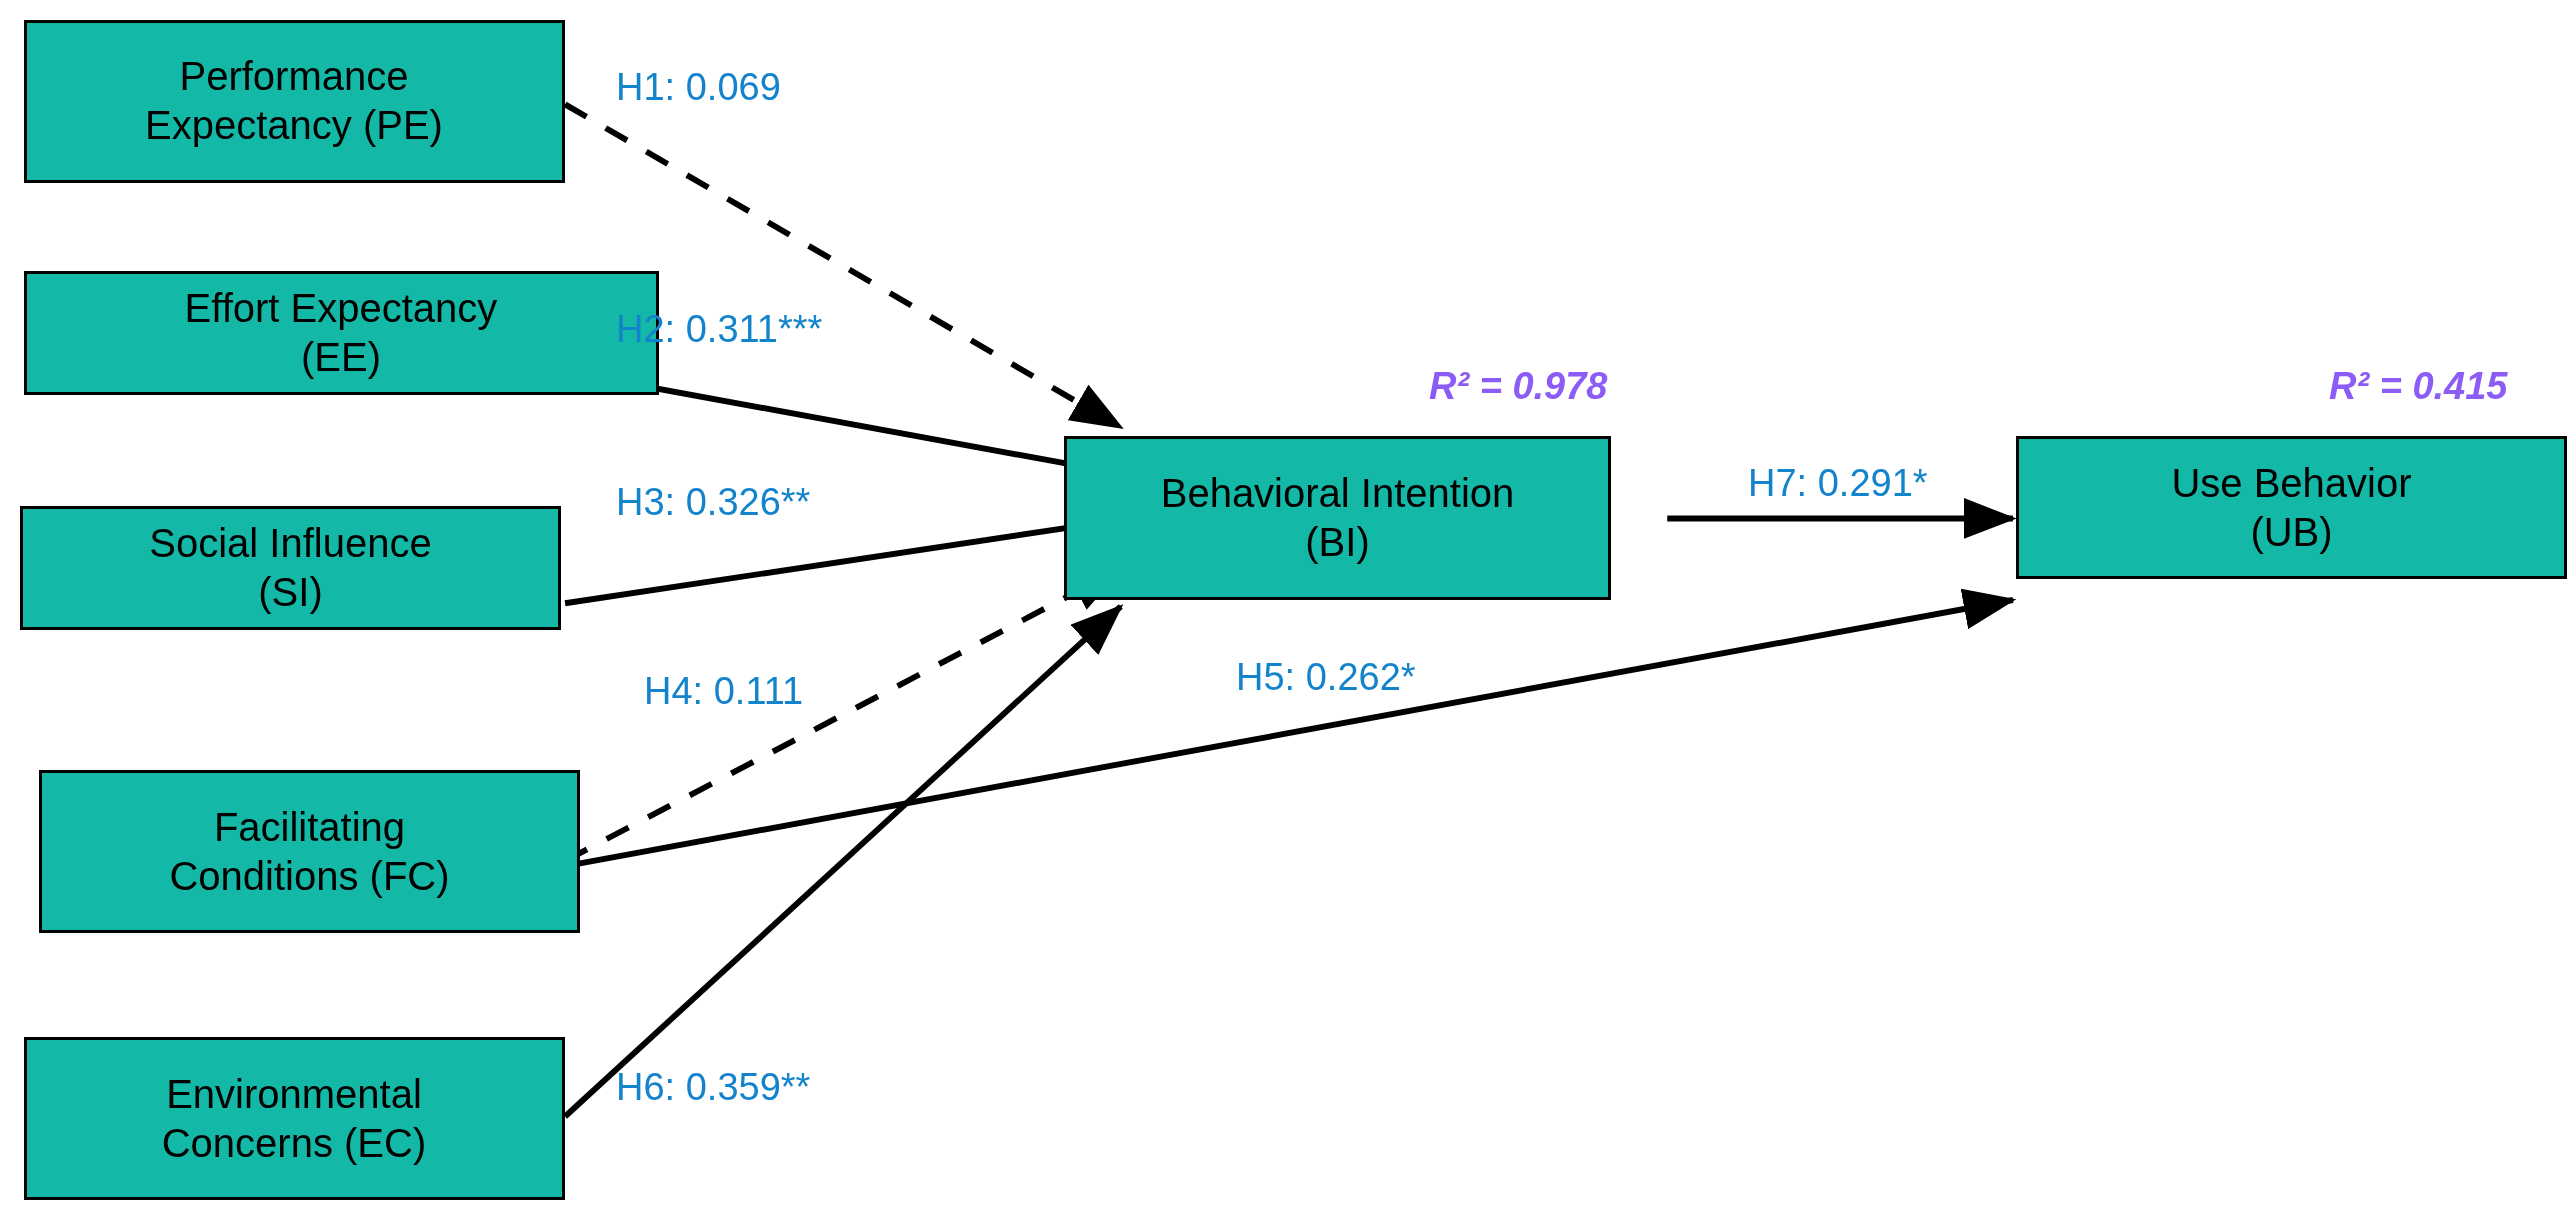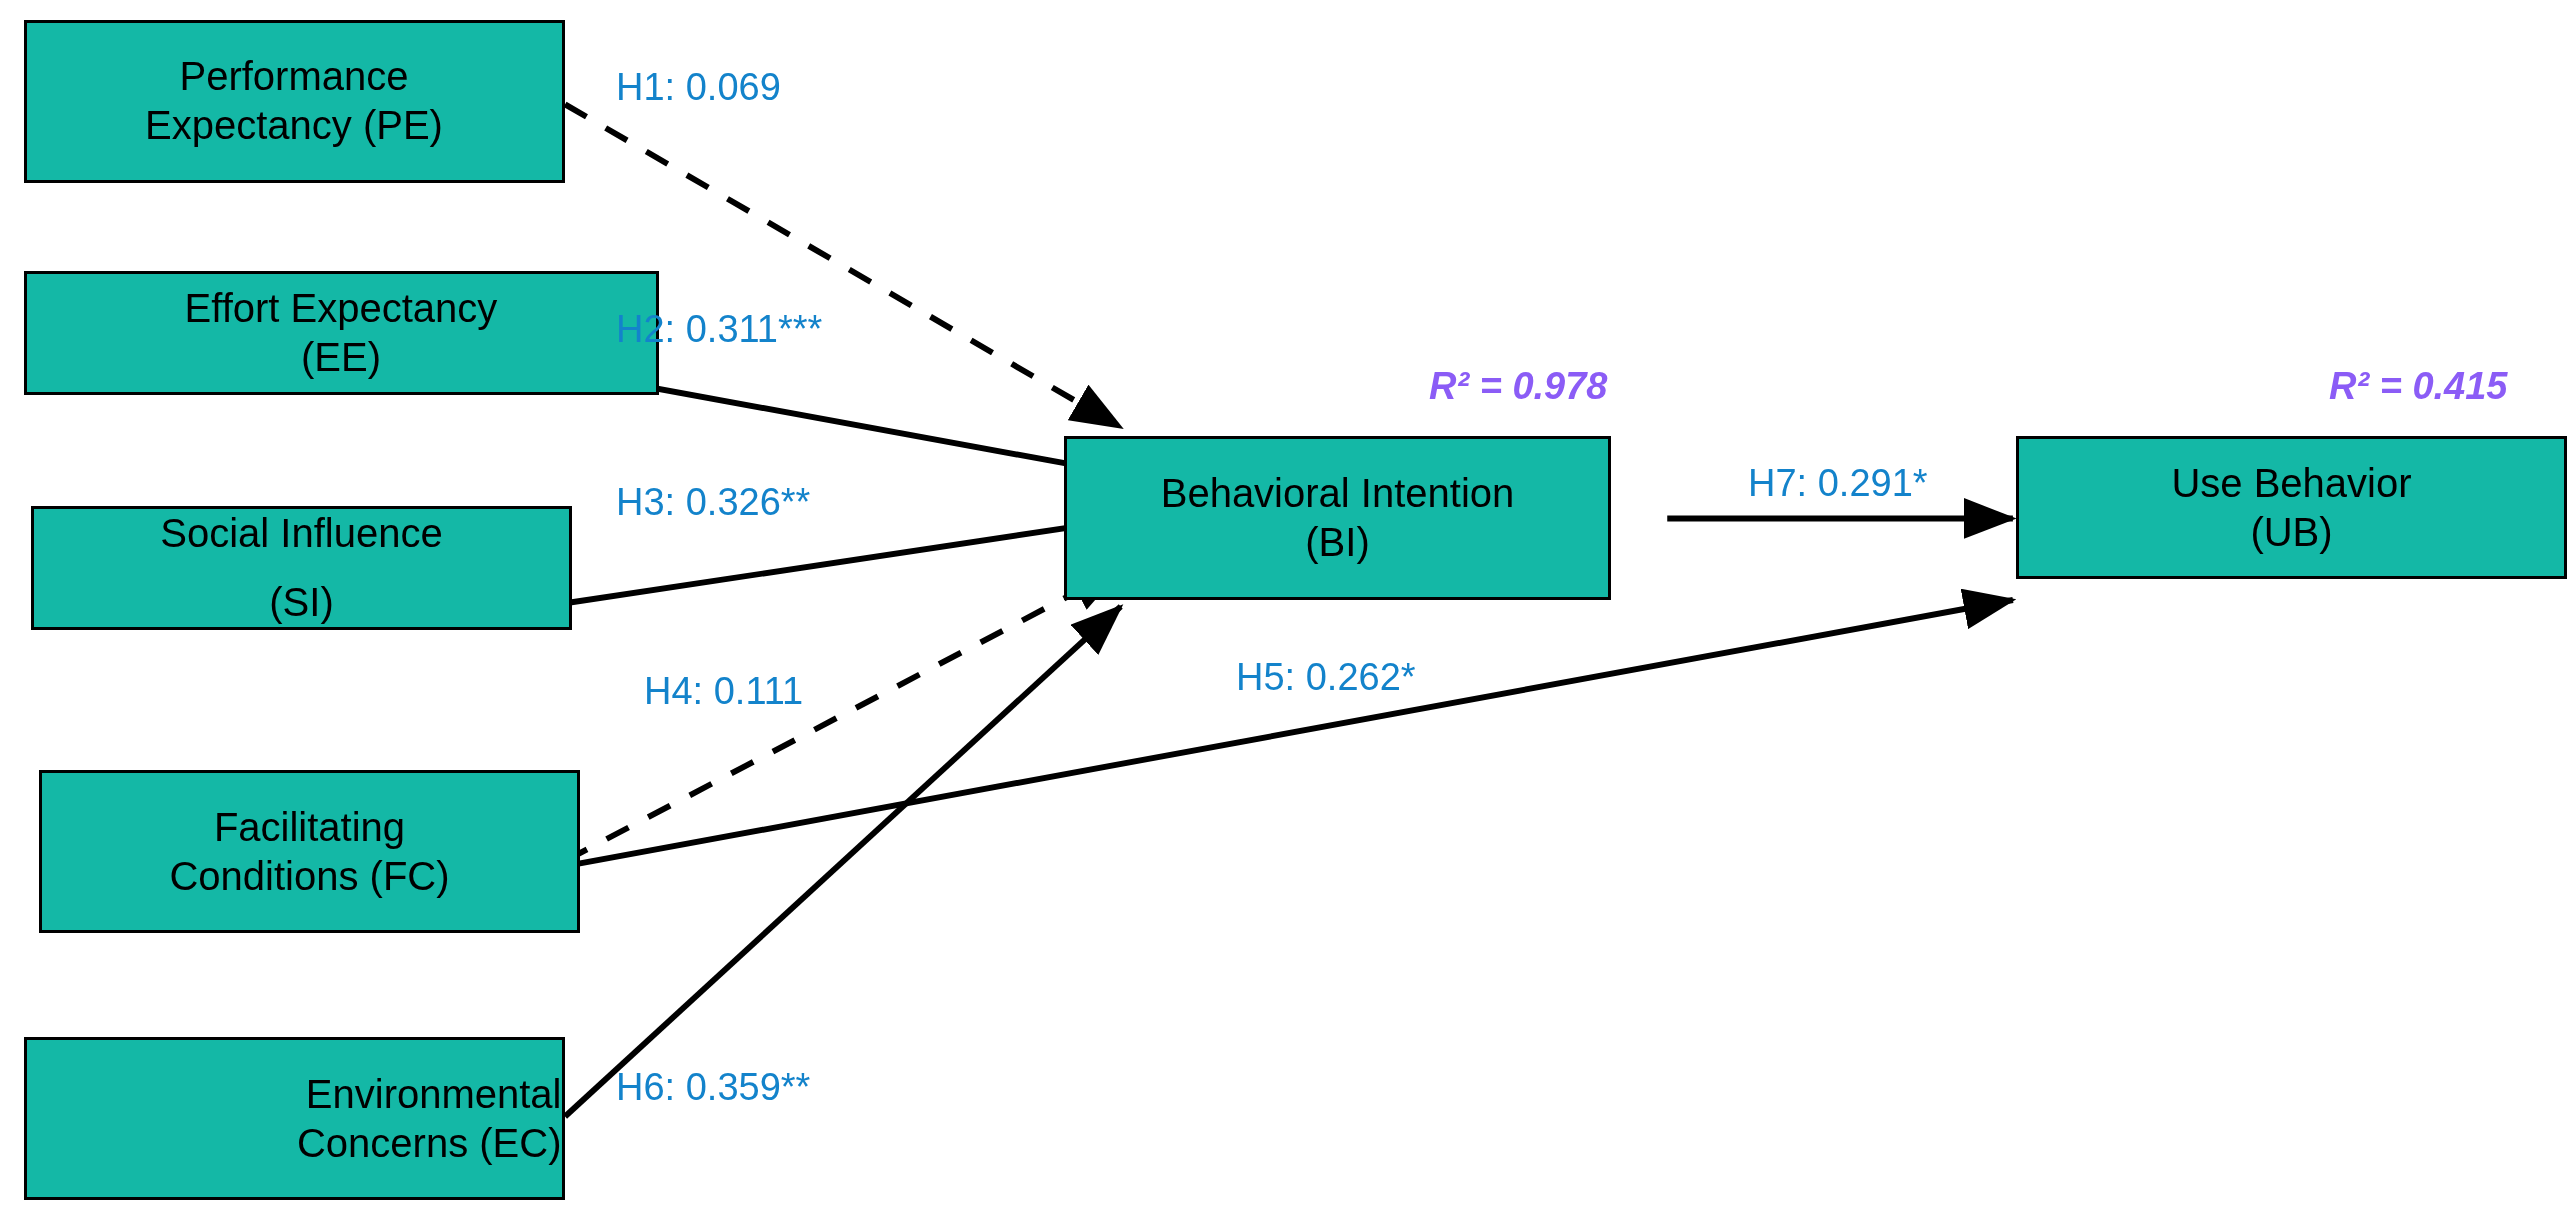--- a/index.html
+++ b/index.html
@@ -94,31 +94,31 @@
   <div class="construct-box" style="left:23.5px; top:19.6px; width:541px; height:163px;">
     <span class="line">Performance</span>
     <span class="line">Expectancy (PE)</span>
   </div>
 
   <div class="construct-box" style="left:23.5px; top:271px; width:635px; height:124px;text-align:center;">
     <span class="line">Effort Expectancy</span>
     <span class="line">(EE)</span>
   </div>
 
-  <div class="construct-box" style="left:31px; top:506px; width:541px; height:124px;justify-content:space-between;">
+  <div class="construct-box" style="left:20px; top:506px; width:541px; height:124px;">
     <span class="line">Social Influence</span>
     <span class="line">(SI)</span>
   </div>
 
   <div class="construct-box" style="left:39px; top:770px; width:541px; height:163px;">
     <span class="line">Facilitating</span>
     <span class="line">Conditions (FC)</span>
   </div>
 
-  <div class="construct-box" style="left:23.5px; top:1037px; width:541px; height:163px;align-items:flex-end;">
+  <div class="construct-box" style="left:23.5px; top:1037px; width:541px; height:163px;">
     <span class="line">Environmental</span>
     <span class="line">Concerns (EC)</span>
   </div>
 
   <div class="construct-box" style="left:1064px; top:436px; width:547px; height:164px;">
     <span class="line">Behavioral Intention</span>
     <span class="line">(BI)</span>
   </div>
 
   <div class="construct-box" style="left:2016px; top:436px; width:551px; height:143px;">

